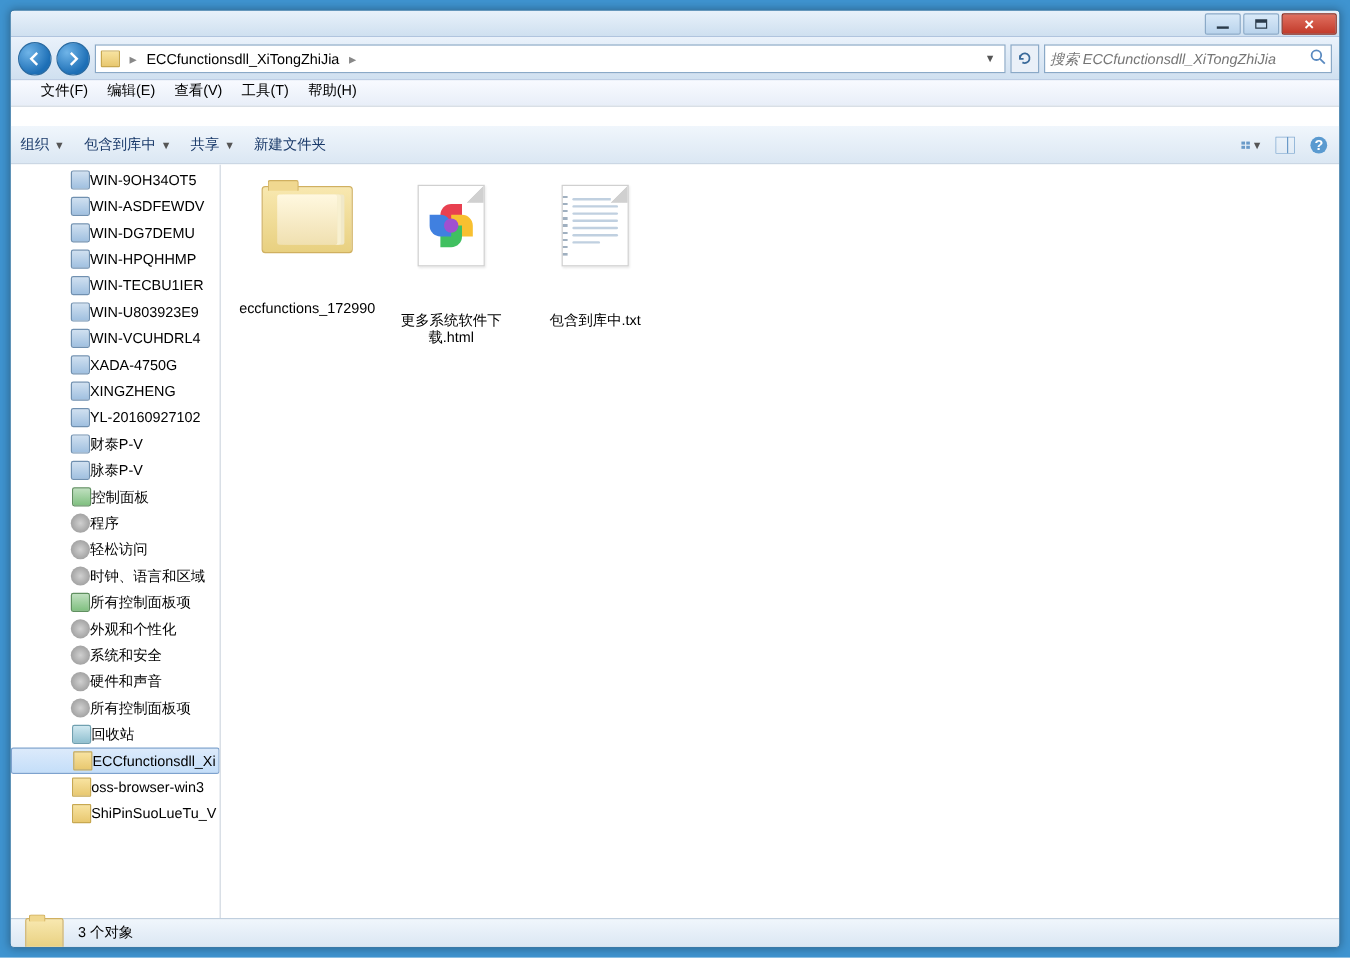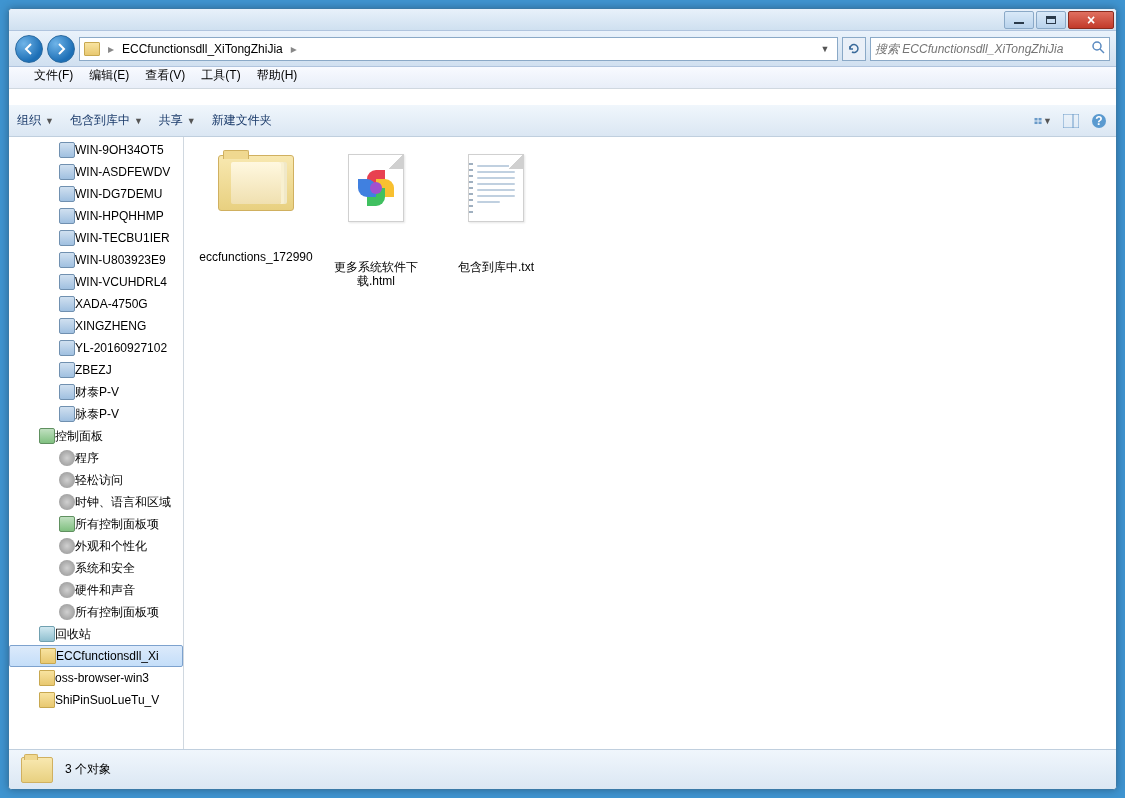--- a/index.html
+++ b/index.html
@@ -39,21 +39,21 @@
 .tool-icon { width: 18px; height: 18px; display: flex; align-items: center; justify-content: center; color: #4a7aaa; cursor: pointer; }
 
 
 .main { flex: 1; display: flex; overflow: hidden; background: #fff; }
 .sidebar { width: 175px; border-right: 1px solid #d0d8e0; overflow-y: auto; padding: 2px 0; position: relative; }
 .sidebar::-webkit-scrollbar { width: 16px; }
 .sidebar::-webkit-scrollbar-track { background: #f0f0f0; border-left: 1px solid #d0d0d0; }
 .sidebar::-webkit-scrollbar-thumb { background: #c8d0d8; border: 1px solid #a0a8b0; border-radius: 2px; }
 .tree-item { display: flex; align-items: center; height: 22px; padding-left: 8px; cursor: pointer; gap: 0; white-space: nowrap; overflow: hidden; }
 .tree-item.selected { background: linear-gradient(#dceafb,#c4def9); border: 1px solid #7da2ce; border-radius: 2px; }
-.tree-item.indent1 { padding-left: 20px; }
+.tree-item.indent1 { padding-left: 41px; }
 .tree-item.indent2 { padding-left: 40px; }
 .tree-icon { width: 16px; height: 16px; flex-shrink: 0; }
 .icon-computer { background: linear-gradient(#d0e0f0,#a0c0e0); border: 1px solid #7090b0; border-radius: 2px; }
 .icon-folder-sm { background: linear-gradient(#f8e3a0,#e8c870); border: 1px solid #c8a850; border-radius: 1px; }
 .icon-cpanel { background: linear-gradient(#c0e0c0,#80c080); border: 1px solid #609060; border-radius: 2px; }
 .icon-gear { background: radial-gradient(#d0d0d0,#909090); border-radius: 50%; }
 .icon-recycle { background: linear-gradient(#d0e8f0,#90c0d0); border: 1px solid #70a0b0; border-radius: 2px; }
 .tree-exp { width: 10px; color: #888; flex-shrink: 0; font-size: 10px; text-align: center; }
 
 .content { flex: 1; padding: 12px; display: flex; flex-wrap: wrap; align-content: flex-start; gap: 0; }
@@ -75,21 +75,21 @@
 .pw3 { background: #40c060; bottom: 0; left: 9px; transform: rotate(180deg); }
 .pw4 { background: #4080e0; top: 9px; left: 0; transform: rotate(270deg); }
 .pw5 { background: #a050d0; position: absolute; width: 12px; height: 12px; top: 12px; left: 12px; border-radius: 50%; }
 
 .txt-page { width: 56px; height: 68px; background: #fff; border: 1px solid #d0d0d0; box-shadow: 1px 1px 2px rgba(0,0,0,0.1); position: relative; padding: 10px 8px; }
 .txt-page::before { content: ""; position: absolute; top: 0; right: 0; width: 14px; height: 14px; background: linear-gradient(135deg, #fff 48%, #d0d0d0 50%); }
 .txt-line { height: 2px; background: #c0d0e0; margin-bottom: 4px; border-radius: 1px; }
 .txt-page .binding { position: absolute; left: 0; top: 8px; bottom: 8px; width: 4px; background: repeating-linear-gradient(#a0b0c0 0 2px, transparent 2px 6px); }
 
 
-.statusbar { height: 40px; background: linear-gradient(#f0f6fc,#dbe7f3); border-top: 1px solid #c0cfde; display: flex; align-items: center; padding: 0 12px; gap: 12px; }
+.statusbar { height: 24px; background: linear-gradient(#f0f6fc,#dbe7f3); border-top: 1px solid #c0cfde; display: flex; align-items: center; padding: 0 12px; gap: 12px; }
 .status-folder { width: 32px; height: 26px; background: linear-gradient(#f8e8b0,#e8d080); border: 1px solid #d0b060; border-radius: 2px; position: relative; }
 .status-folder::before { content: ""; position: absolute; top: -4px; left: 2px; width: 12px; height: 5px; background: #f0d890; border: 1px solid #d0b060; border-bottom: none; border-radius: 2px 2px 0 0; }
 
 .chev { font-size: 9px; color: #555; }
 </style>
 </head>
 <body>
 
 <div class="window">
 
@@ -235,25 +235,20 @@
         </div>
         <div class="tree-item indent2">
           <span class="tree-exp"></span>
           <span class="tree-icon icon-computer"></span>
           <span>XINGZHENG</span>
         </div>
         <div class="tree-item indent2">
           <span class="tree-exp"></span>
           <span class="tree-icon icon-computer"></span>
           <span>YL-20160927102</span>
-        </div>
-        <div class="tree-item indent2">
-          <span class="tree-exp"></span>
-          <span class="tree-icon icon-computer"></span>
-          <span>ZBEZJ</span>
         </div>
         <div class="tree-item indent2">
           <span class="tree-exp"></span>
           <span class="tree-icon icon-computer"></span>
           <span>财泰P-V</span>
         </div>
         <div class="tree-item indent2">
           <span class="tree-exp"></span>
           <span class="tree-icon icon-computer"></span>
           <span>脉泰P-V</span>

